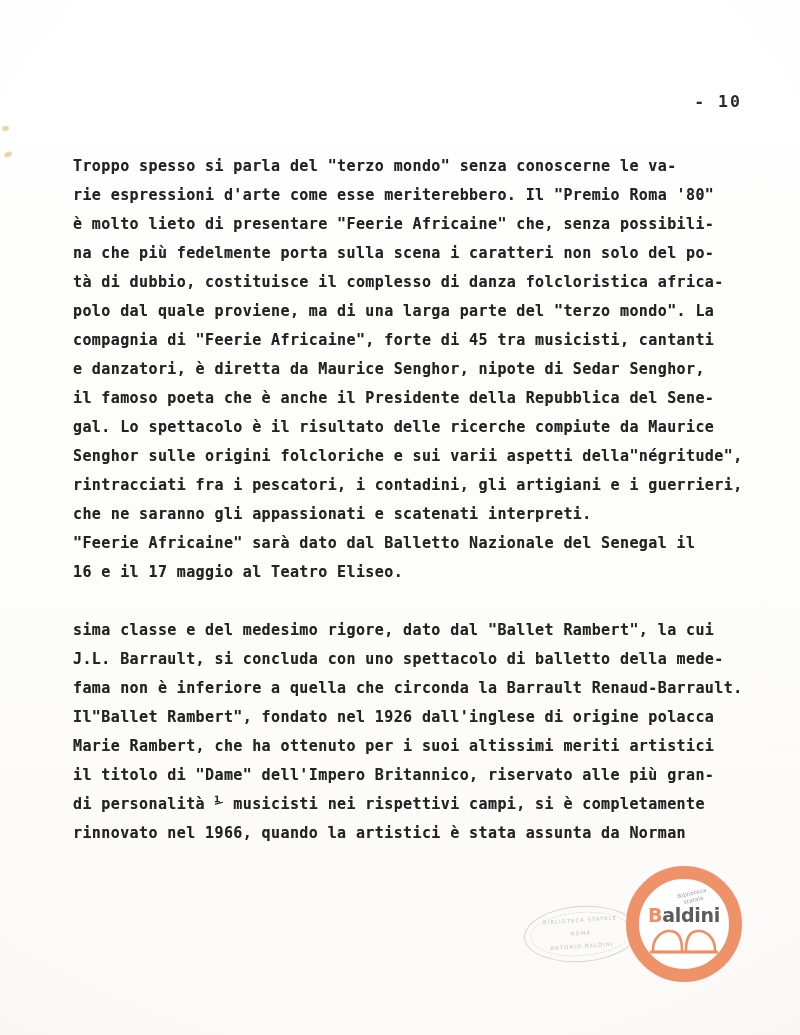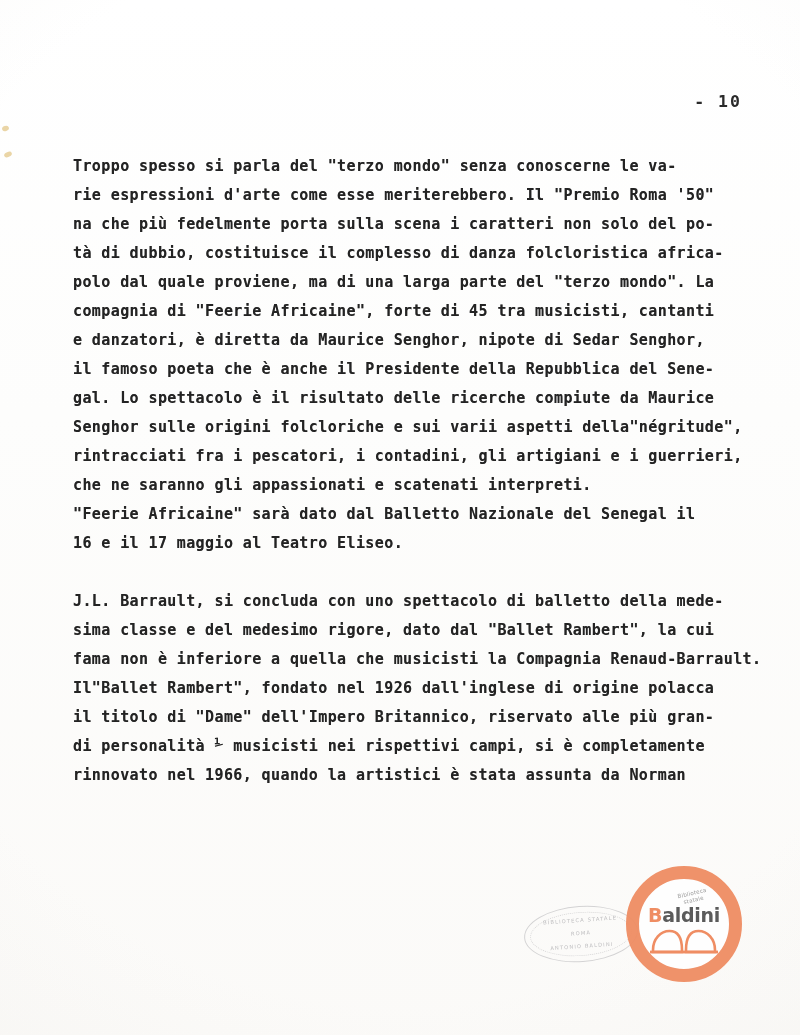--- a/index.html
+++ b/index.html
@@ -161,40 +161,42 @@
 
   <div class="margin-fleck fleck-a"></div>
   <div class="margin-fleck fleck-b"></div>
 
   <div class="page-number">- 10</div>
 
   <div class="body-text">
 
     <div class="para">
       <div class="line">Troppo spesso si parla del "terzo mondo" senza conoscerne le va-</div>
-      <div class="line">rie espressioni d'arte come esse meriterebbero. Il "Premio Roma '50"</div>
+      <div class="line">rie espressioni d'arte come esse meriterebbero. Il "Premio Roma '80"</div>
+      <div class="line">è molto lieto di presentare "Feerie Africaine" che, senza possibili-</div>
       <div class="line">na che più fedelmente porta sulla scena i caratteri non solo del po-</div>
       <div class="line">tà di dubbio, costituisce il complesso di danza folcloristica africa-</div>
       <div class="line">polo dal quale proviene, ma di una larga parte del "terzo mondo". La</div>
       <div class="line">compagnia di "Feerie Africaine", forte di 45 tra musicisti, cantanti</div>
       <div class="line">e danzatori, è diretta da Maurice Senghor, nipote di Sedar Senghor,</div>
       <div class="line">il famoso poeta che è anche il Presidente della Repubblica del Sene-</div>
       <div class="line">gal. Lo spettacolo è il risultato delle ricerche compiute da Maurice</div>
       <div class="line">Senghor sulle origini folcloriche e sui varii aspetti della"négritude",</div>
       <div class="line">rintracciati fra i pescatori, i contadini, gli artigiani e i guerrieri,</div>
       <div class="line">che ne saranno gli appassionati e scatenati interpreti.</div>
       <div class="line">"Feerie Africaine" sarà dato dal Balletto Nazionale del Senegal il</div>
       <div class="line">16 e il 17 maggio al Teatro Eliseo.</div>
     </div>
 
     <div class="para">
+      <div class="line">sima classe e del medesimo rigore, dato dal "Ballet Rambert", la cui</div>
       <div class="line">J.L. Barrault, si concluda con uno spettacolo di balletto della mede-</div>
-      <div class="line">sima classe e del medesimo rigore, dato dal "Ballet Rambert", la cui</div>
-      <div class="line">fama non è inferiore a quella che musicisti la Compagnia Renaud-Barrault.</div>
+      <div class="line">fama non è inferiore a quella che circonda la Barrault Renaud-Barrault.</div>
       <div class="line">Il"Ballet Rambert", fondato nel 1926 dall'inglese di origine polacca</div>
+      <div class="line">Marie Rambert, che ha ottenuto per i suoi altissimi meriti artistici</div>
       <div class="line">il titolo di "Dame" dell'Impero Britannico, riservato alle più gran-</div>
       <div class="line">di personalità ⅟ musicisti nei rispettivi campi, si è completamente</div>
       <div class="line">rinnovato nel 1966, quando la artistici è stata assunta da Norman</div>
     </div>
 
   </div>
 
   <div class="oval-stamp">
     <div class="ring-inner"></div>
     <div class="st-line st-top">BIBLIOTECA STATALE</div>

